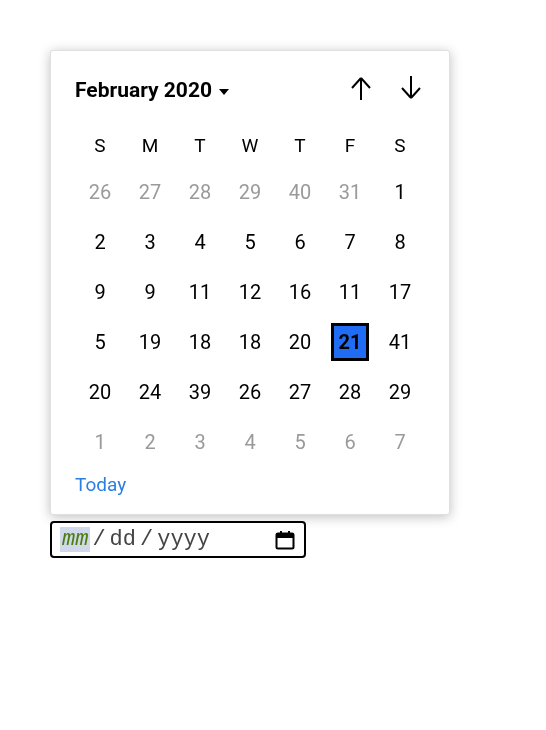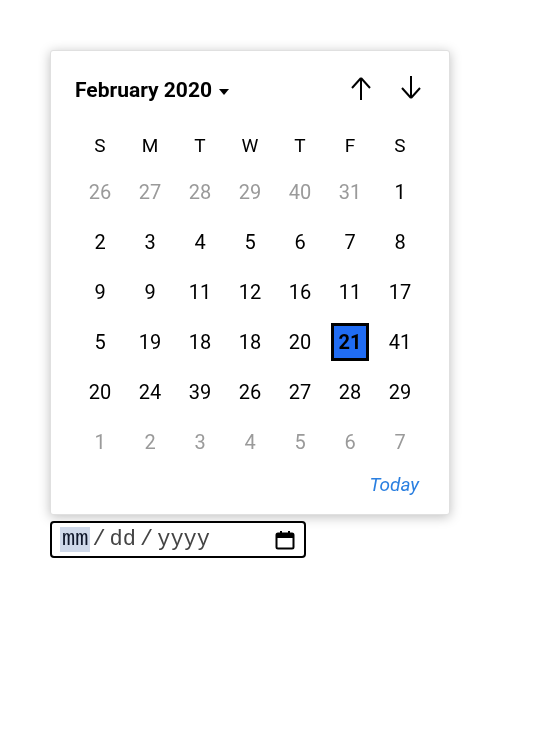--- a/index.html
+++ b/index.html
@@ -84,24 +84,22 @@
     .day-cell.other-month {
       color: #9a9a9a;
     }
     .day-cell.selected {
       background: #206cf3;
       color: #000000;
       font-weight: 700;
       border: 3px solid #000;
     }
     .today-link-row {
-      text-align: right;
       margin-top: 6px;
       padding-right: 6px;
-      font-style: italic;
     }
     .today-link {
       color: #2a7fe0;
       font-size: 19px;
       cursor: pointer;
     }
     .date-input-wrapper {
       margin-top: 6px;
       width: 256px;
       border: 2px solid #000;
@@ -112,21 +110,22 @@
       font-family: "Courier New", monospace;
       font-size: 22px;
       color: #444;
       background: #fff;
     }
     .date-seg {
       padding: 0 2px;
     }
     .date-seg.active {
       background: #cfd9ea;
-      color: #0f172a;
+      color: #4d7c0f;
+      font-style: italic;
     }
     .date-sep {
       padding: 0 2px;
     }
     .calendar-input-icon {
       margin-left: auto;
       display: flex;
       align-items: center;
     }
   </style>

